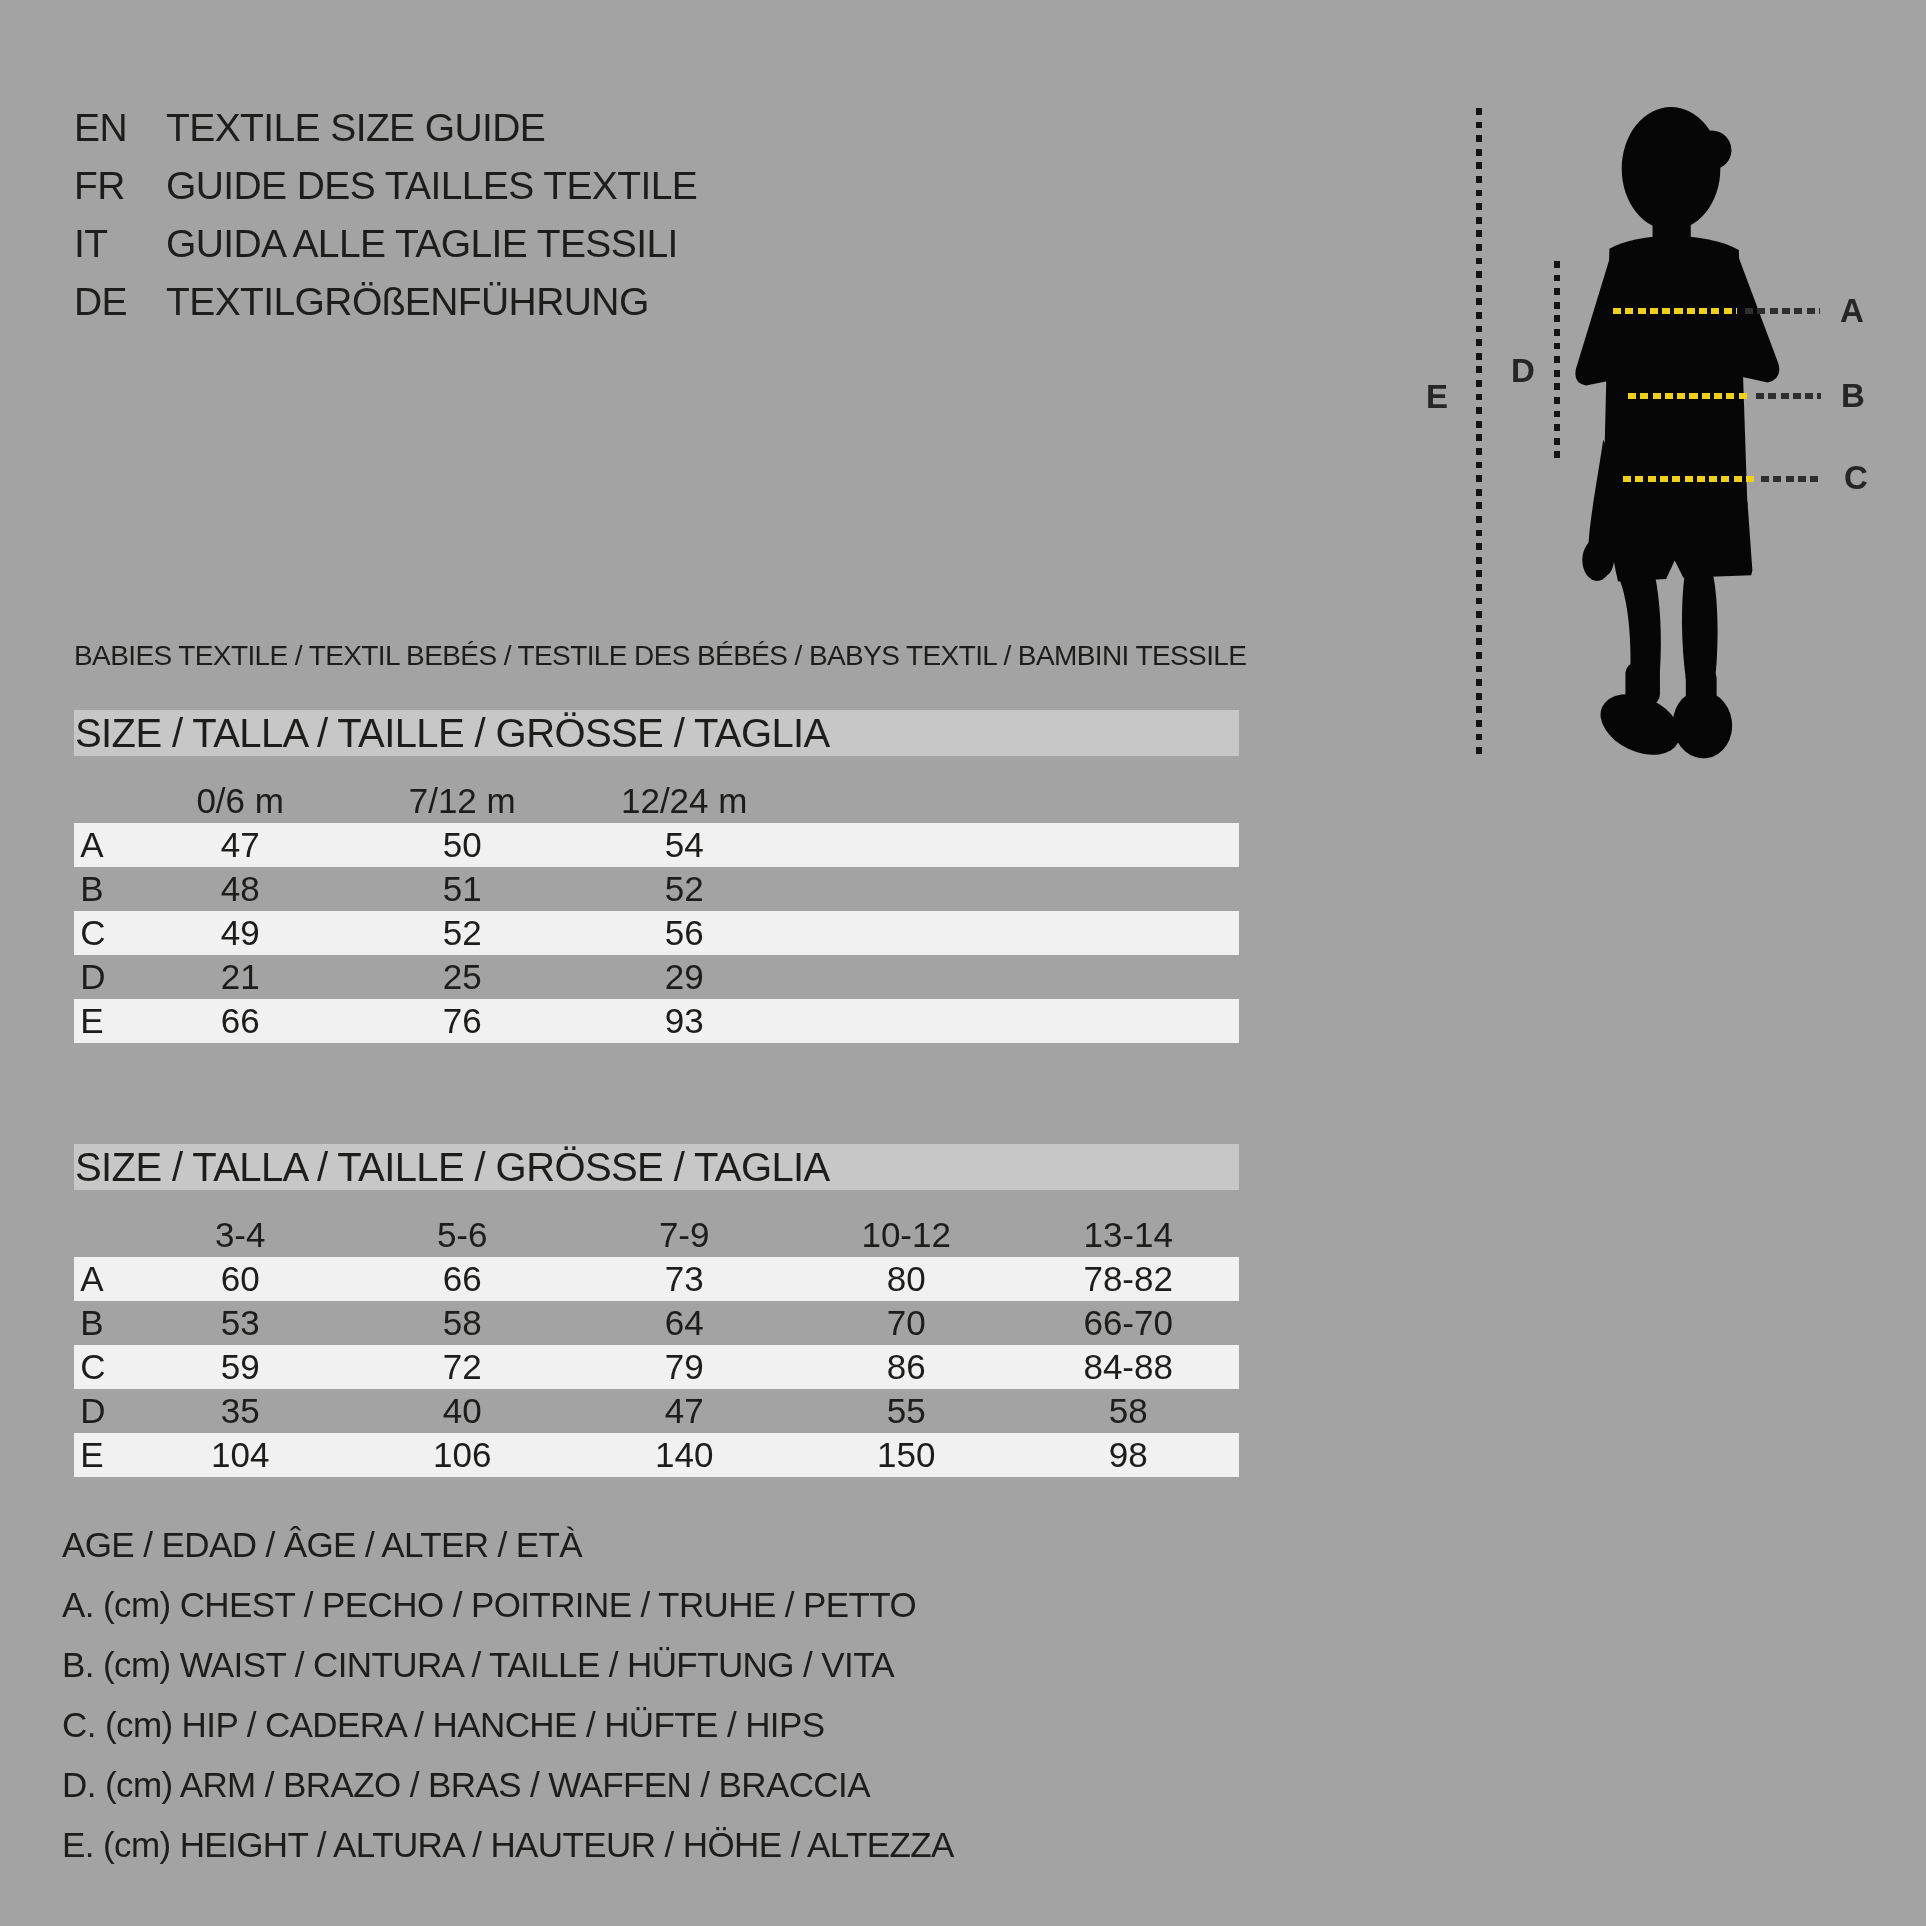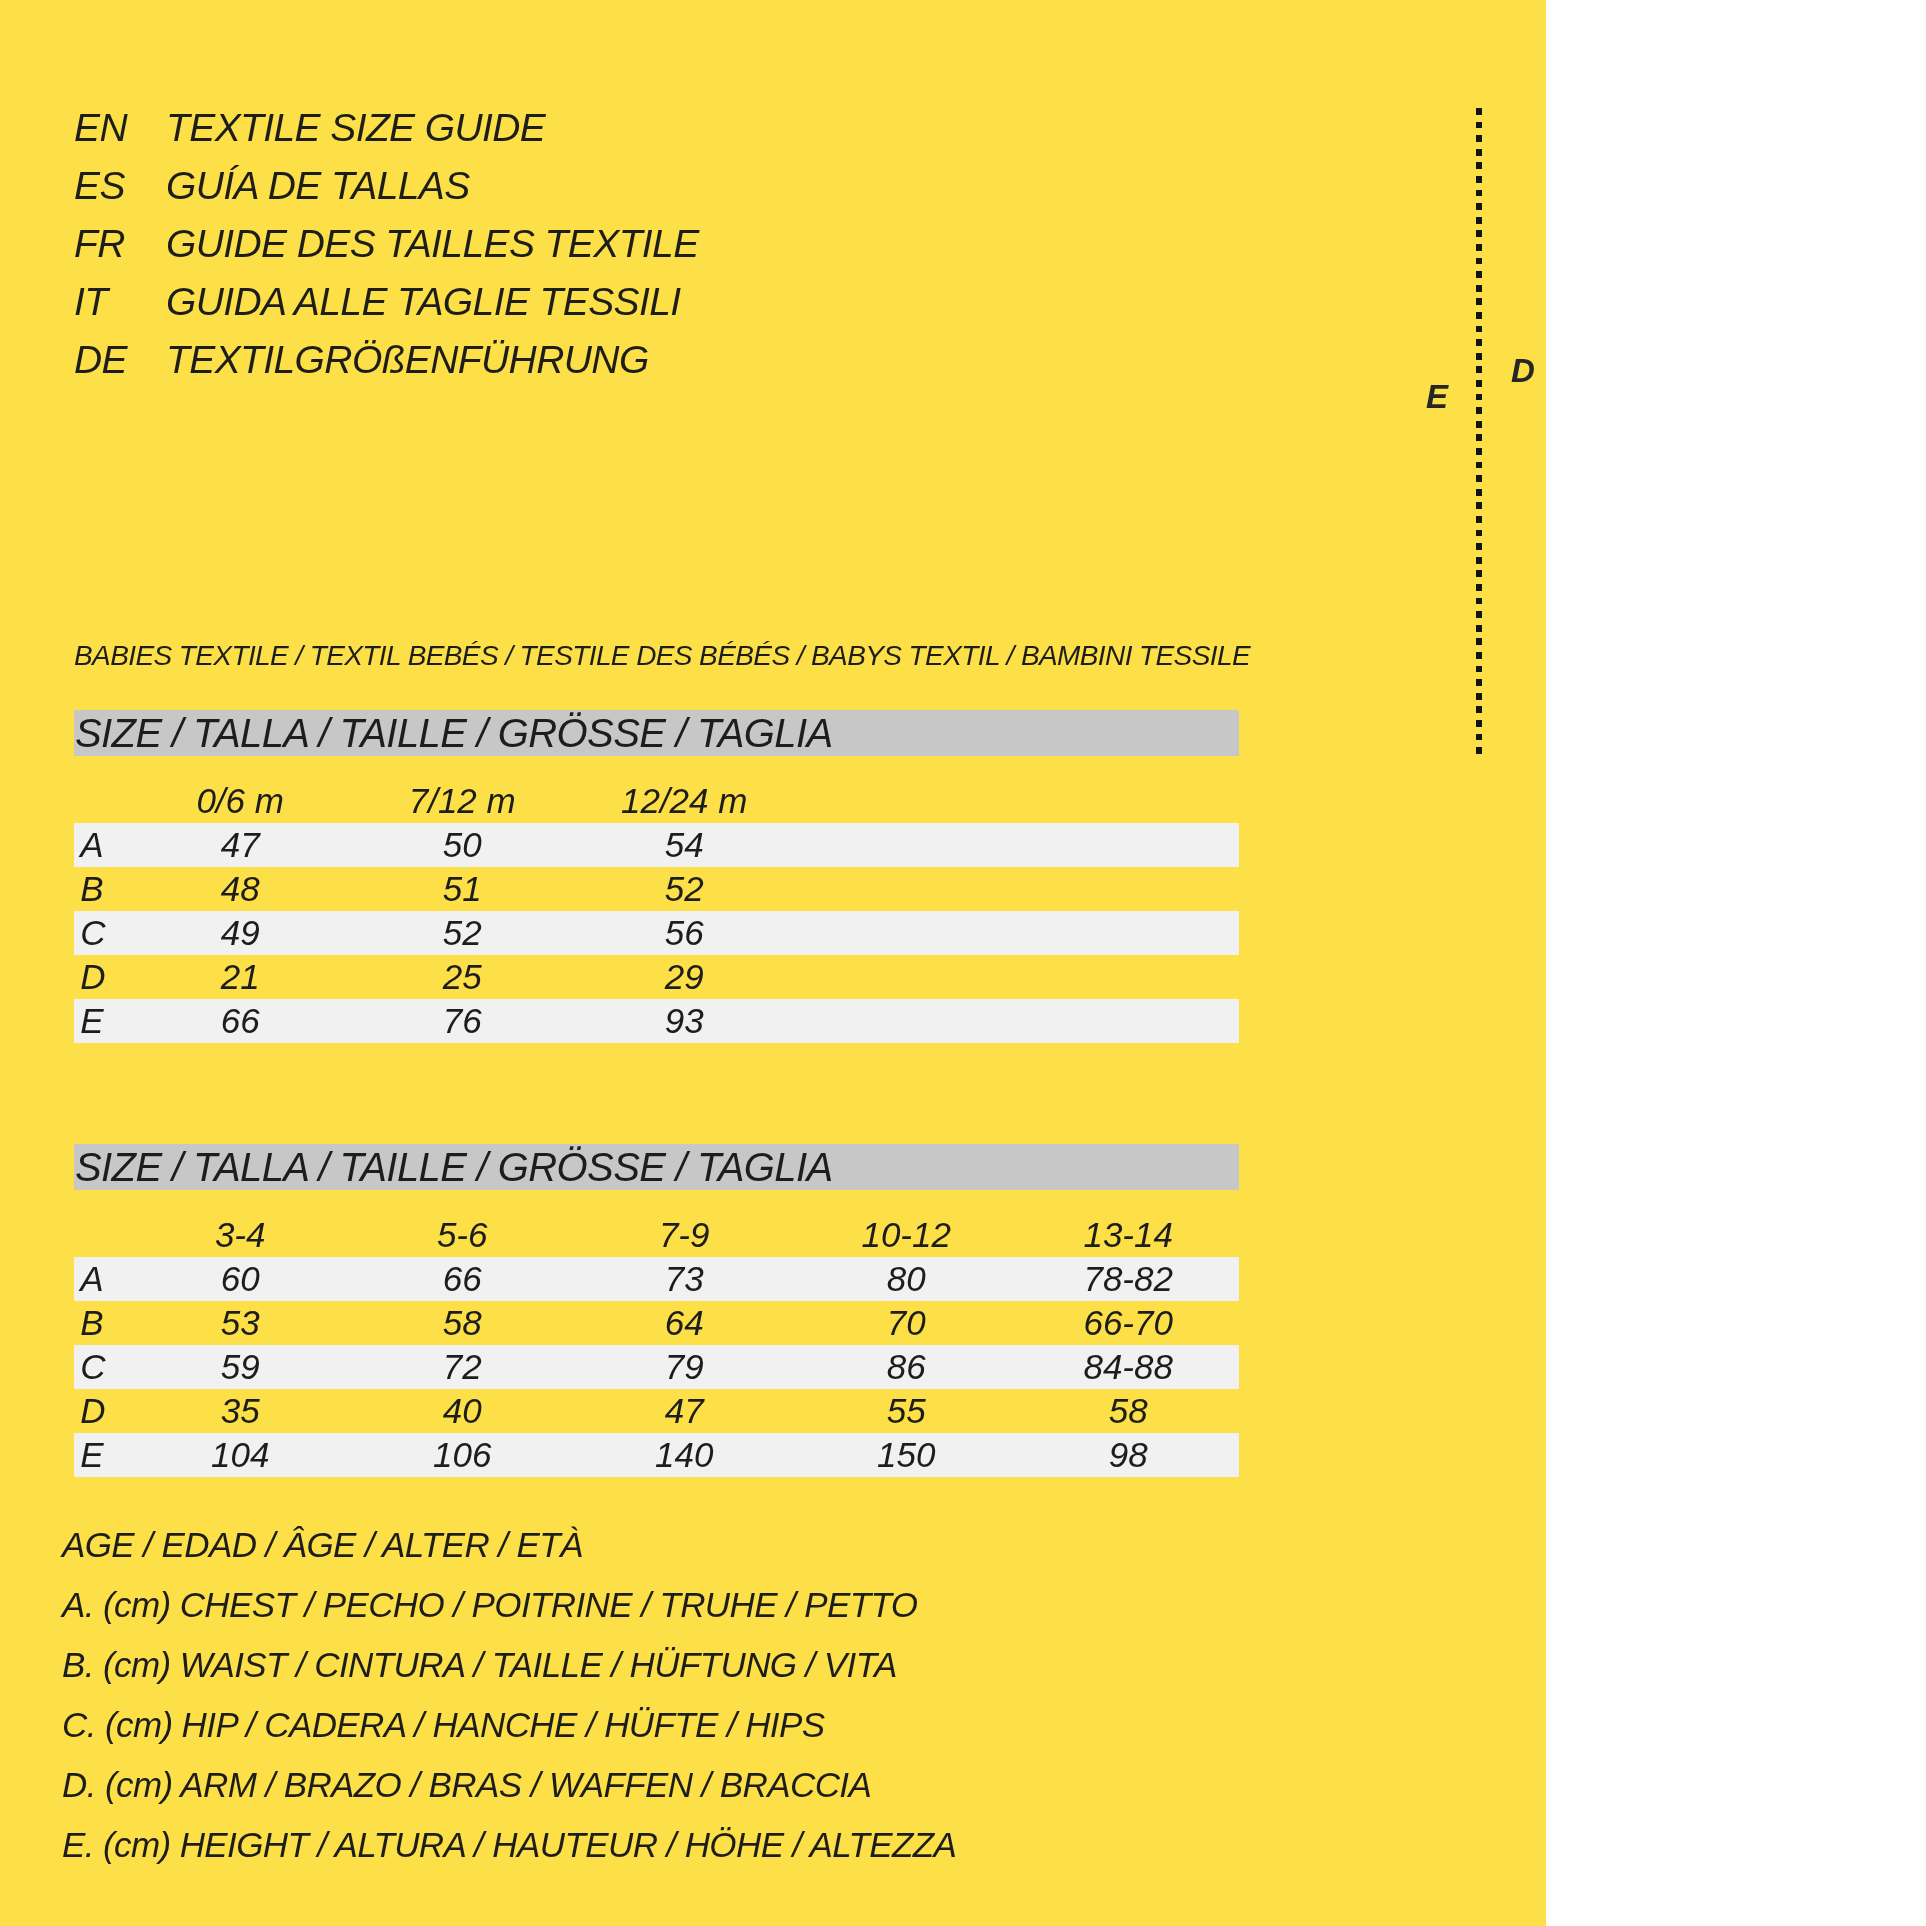--- a/index.html
+++ b/index.html
@@ -7,25 +7,24 @@
     padding: 0;
     background: #ffffff;
     width: 1926px;
     height: 1926px;
     font-family: "Liberation Sans", "DejaVu Sans", sans-serif;
     font-stretch: condensed;
     color: #1d1d1b;
   }
   .page {
     position: relative;
-    width: 1546px;
+    width: 1926px;
     height: 1926px;
     overflow: hidden;
-    background: #fde047;
-    font-style: italic;
+    background: #a3a3a3;
   }
 
   
   .langs {
     position: absolute;
     left: 74px;
     top: 99px;
   }
   .lang-row {
     display: flex;
@@ -143,24 +142,20 @@
 </style>
 </head>
 <body>
 
 <div class="page" style="--yellow:#f0d116; --bar-gray:#c7c7c7; --row-gray:#f1f1f1;">
 
   <section class="langs">
     <div class="lang-row">
       <span class="code">EN</span>
       <span class="title">TEXTILE SIZE GUIDE</span>
-    </div>
-    <div class="lang-row">
-      <span class="code">ES</span>
-      <span class="title">GUÍA DE TALLAS</span>
     </div>
     <div class="lang-row">
       <span class="code">FR</span>
       <span class="title">GUIDE DES TAILLES TEXTILE</span>
     </div>
     <div class="lang-row">
       <span class="code">IT</span>
       <span class="title">GUIDA ALLE TAGLIE TESSILI</span>
     </div>
     <div class="lang-row">

